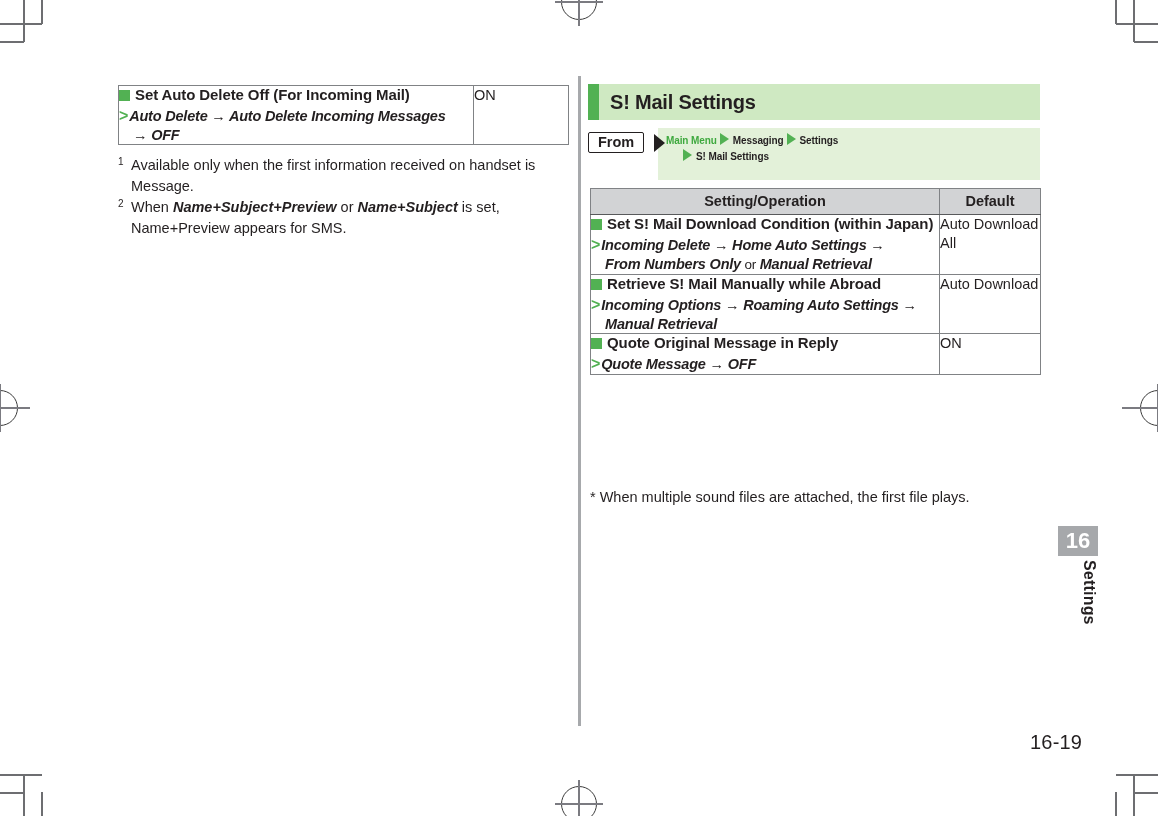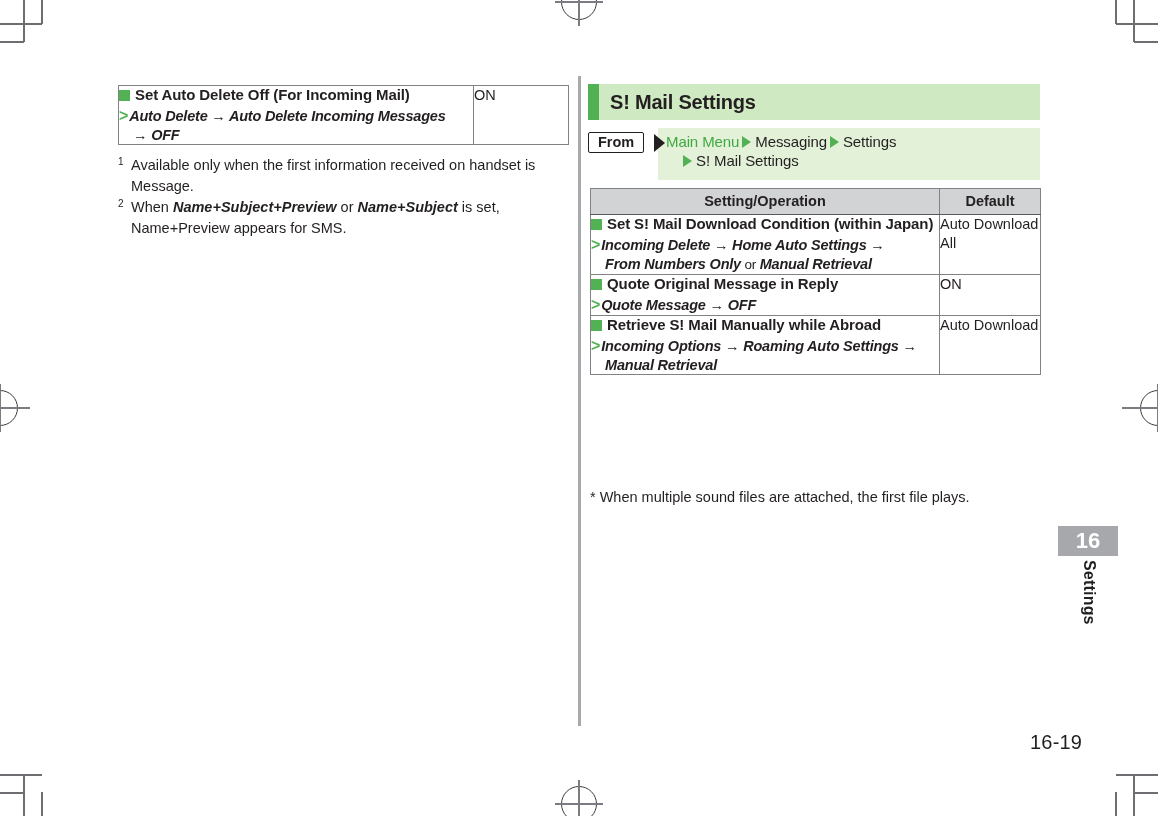--- a/index.html
+++ b/index.html
@@ -175,22 +175,22 @@
     width: 0; height: 0;
     border-top: 9px solid transparent;
     border-bottom: 9px solid transparent;
     border-left: 11px solid #231f20;
     z-index: 3;
   }
   .crumb-text {
     position: absolute;
     left: 78px; top: 4px;
     right: 4px;
-    font-size: 15px;
-    font-weight: normal;
+    font-size: 10px;
+    font-weight: bold;
     line-height: 1.28;
     z-index: 2;
     color: #231f20;
     letter-spacing: -0.1px;
   }
   .crumb-text .g { color: #3fa93f; }
   .tri {
     display: inline-block;
     width: 0; height: 0;
     border-top: 6px solid transparent;
@@ -207,21 +207,21 @@
     position: absolute;
     left: 590px; top: 489px;
     font-size: 14.5px;
     color: #231f20;
   }
 
   
   .tab-num {
     position: absolute;
     left: 1058px; top: 526px;
-    width: 60px; height: 30px;
+    width: 40px; height: 30px;
     background: #a6a8ab;
     color: #ffffff;
     font-size: 22px;
     font-weight: bold;
     display: flex;
     align-items: center;
     justify-content: center;
   }
   .tab-label {
     position: absolute;
@@ -362,42 +362,42 @@
           <span class="gt">&gt;</span><span>Incoming Delete → Home Auto Settings →</span><br>
           <span class="op-indent" style="padding-left:14px;"><span>From Numbers Only</span><span class="plain"> or </span><span>Manual Retrieval</span></span>
         </p>
       </td>
       <td class="cell-default">Auto Download All</td>
     </tr>
 
     <tr>
       <td class="cell-setting">
         <p class="item-title">
+          <span class="sq"></span><span>Retrieve S! Mail Manually while Abroad</span>
+        </p>
+        <p class="op">
+          <span class="gt">&gt;</span><span>Incoming Options → Roaming Auto Settings →</span><br>
+          <span class="op-indent" style="padding-left:14px;">Manual Retrieval</span>
+        </p>
+      </td>
+      <td class="cell-default">Auto Download</td>
+    </tr>
+
+    <tr>
+      <td class="cell-setting">
+        <p class="item-title">
           <span class="sq"></span><span>Quote Original Message in Reply</span>
         </p>
         <p class="op">
           <span class="gt">&gt;</span><span>Quote Message → OFF</span>
         </p>
       </td>
       <td class="cell-default">ON</td>
     </tr>
 
-    <tr>
-      <td class="cell-setting">
-        <p class="item-title">
-          <span class="sq"></span><span>Retrieve S! Mail Manually while Abroad</span>
-        </p>
-        <p class="op">
-          <span class="gt">&gt;</span><span>Incoming Options → Roaming Auto Settings →</span><br>
-          <span class="op-indent" style="padding-left:14px;">Manual Retrieval</span>
-        </p>
-      </td>
-      <td class="cell-default">Auto Download</td>
-    </tr>
-
 
   </tbody>
 </table>
 
 <div class="star-note">* When multiple sound files are attached, the first file plays.</div>
 
 <div class="tab-num">16</div>
 <div class="tab-label">Settings</div>
 <div class="page-num">16-19</div>
 

